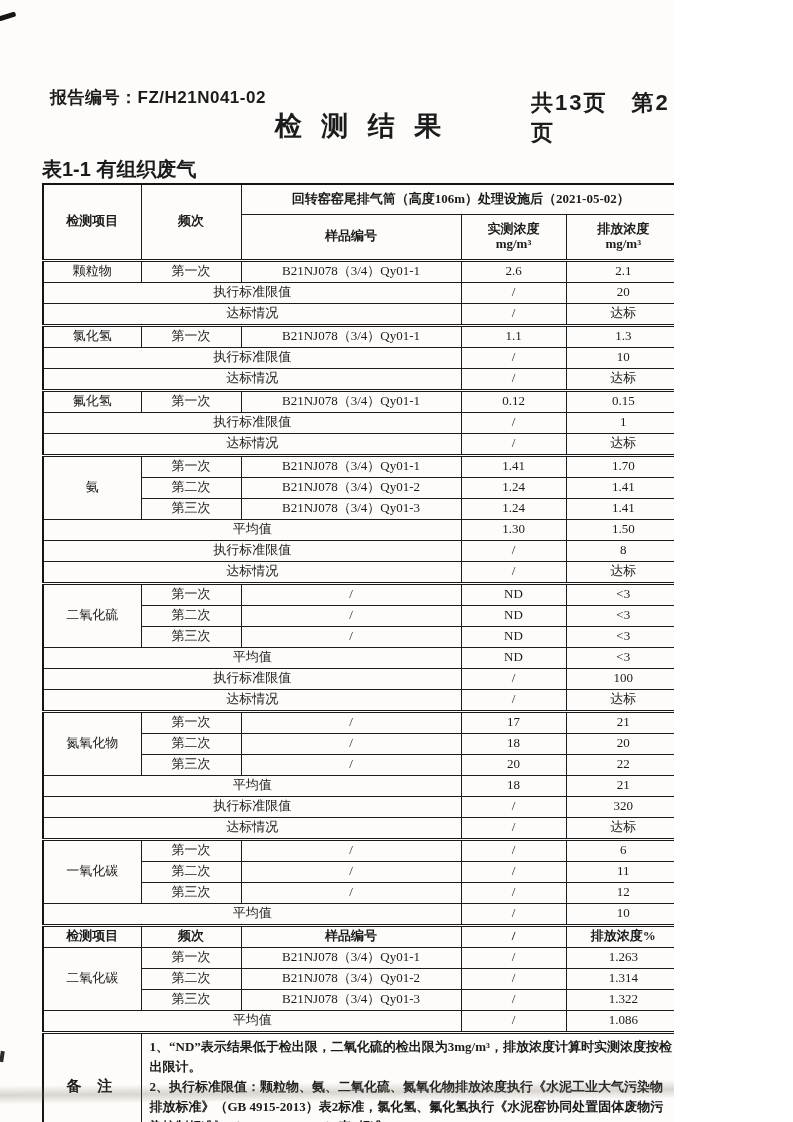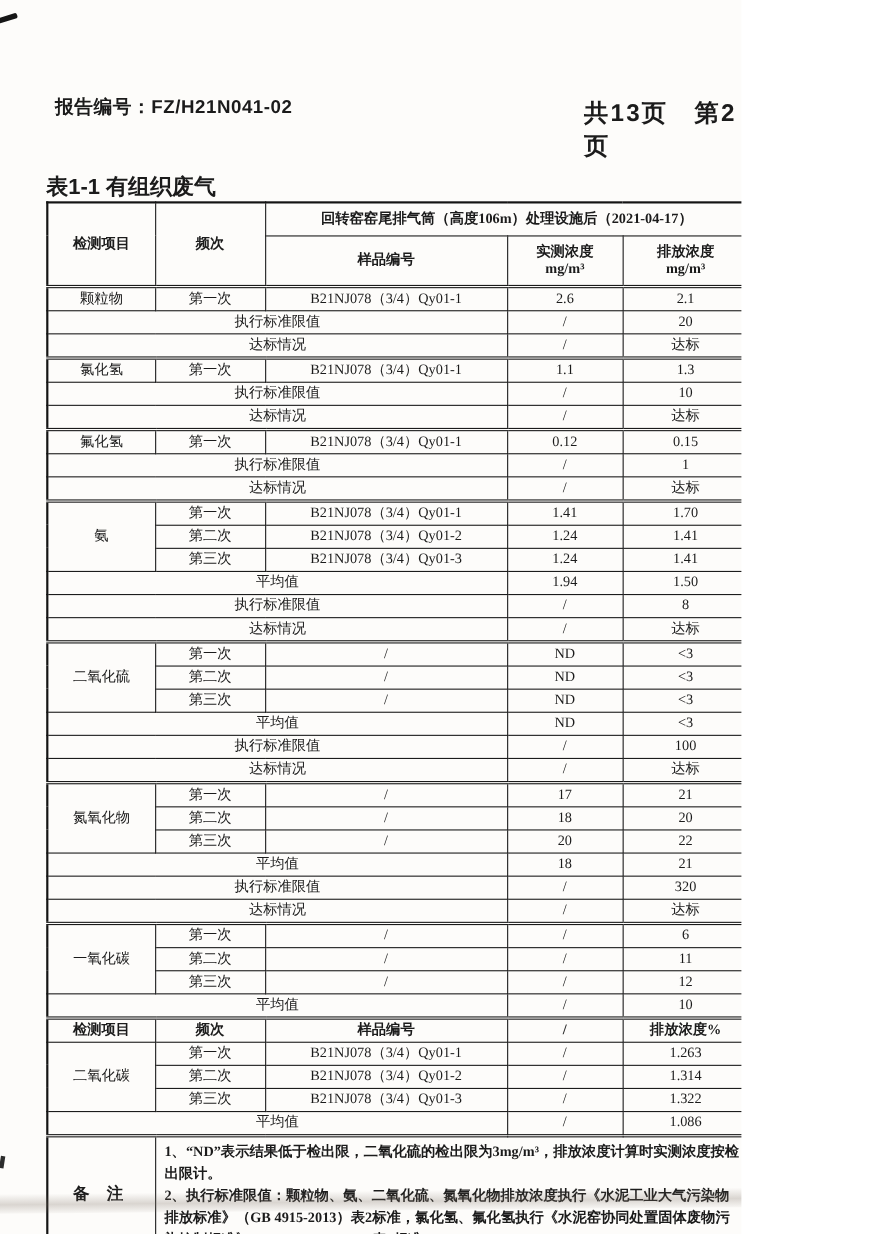--- a/index.html
+++ b/index.html
@@ -58,35 +58,36 @@
 </head>
 <body>
 
 <div class="page">
 
   <div class="artifact-tl"></div>
   <div class="edge-speck"></div>
 
   <div class="report-no">报告编号：FZ/H21N041-02</div>
   <div class="page-info">共13页　第2页</div>
+  <h1 class="doc-title">检 测 结 果</h1>
   <div class="table-caption">表1-1 有组织废气</div>
 
   <table class="results-table">
     <colgroup>
       <col class="c1">
         <col class="c2">
         <col class="c3">
         <col class="c4">
         <col class="c5">
     </colgroup>
     <tbody>
         <tr class="bold" style="height: 30px;">
           <td rowspan="2">检测项目</td>
           <td rowspan="2">频次</td>
-          <td colspan="3">回转窑窑尾排气筒（高度106m）处理设施后（2021-04-17）</td>
+          <td colspan="3">回转窑窑尾排气筒（高度106m）处理设施后（2021-05-02）</td>
         </tr>
         <tr class="bold" style="height: 46px;">
           <td>样品编号</td>
           <td>实测浓度
 mg/m³</td>
           <td>排放浓度
 mg/m³</td>
         </tr>
         <tr class="sep">
           <td>颗粒物</td>
@@ -153,21 +154,21 @@
           <td>1.41</td>
         </tr>
         <tr>
           <td>第三次</td>
           <td>B21NJ078（3/4）Qy01-3</td>
           <td>1.24</td>
           <td>1.41</td>
         </tr>
         <tr>
           <td colspan="3">平均值</td>
-          <td>1.94</td>
+          <td>1.30</td>
           <td>1.50</td>
         </tr>
         <tr>
           <td colspan="3">执行标准限值</td>
           <td>/</td>
           <td>8</td>
         </tr>
         <tr>
           <td colspan="3">达标情况</td>
           <td>/</td>

